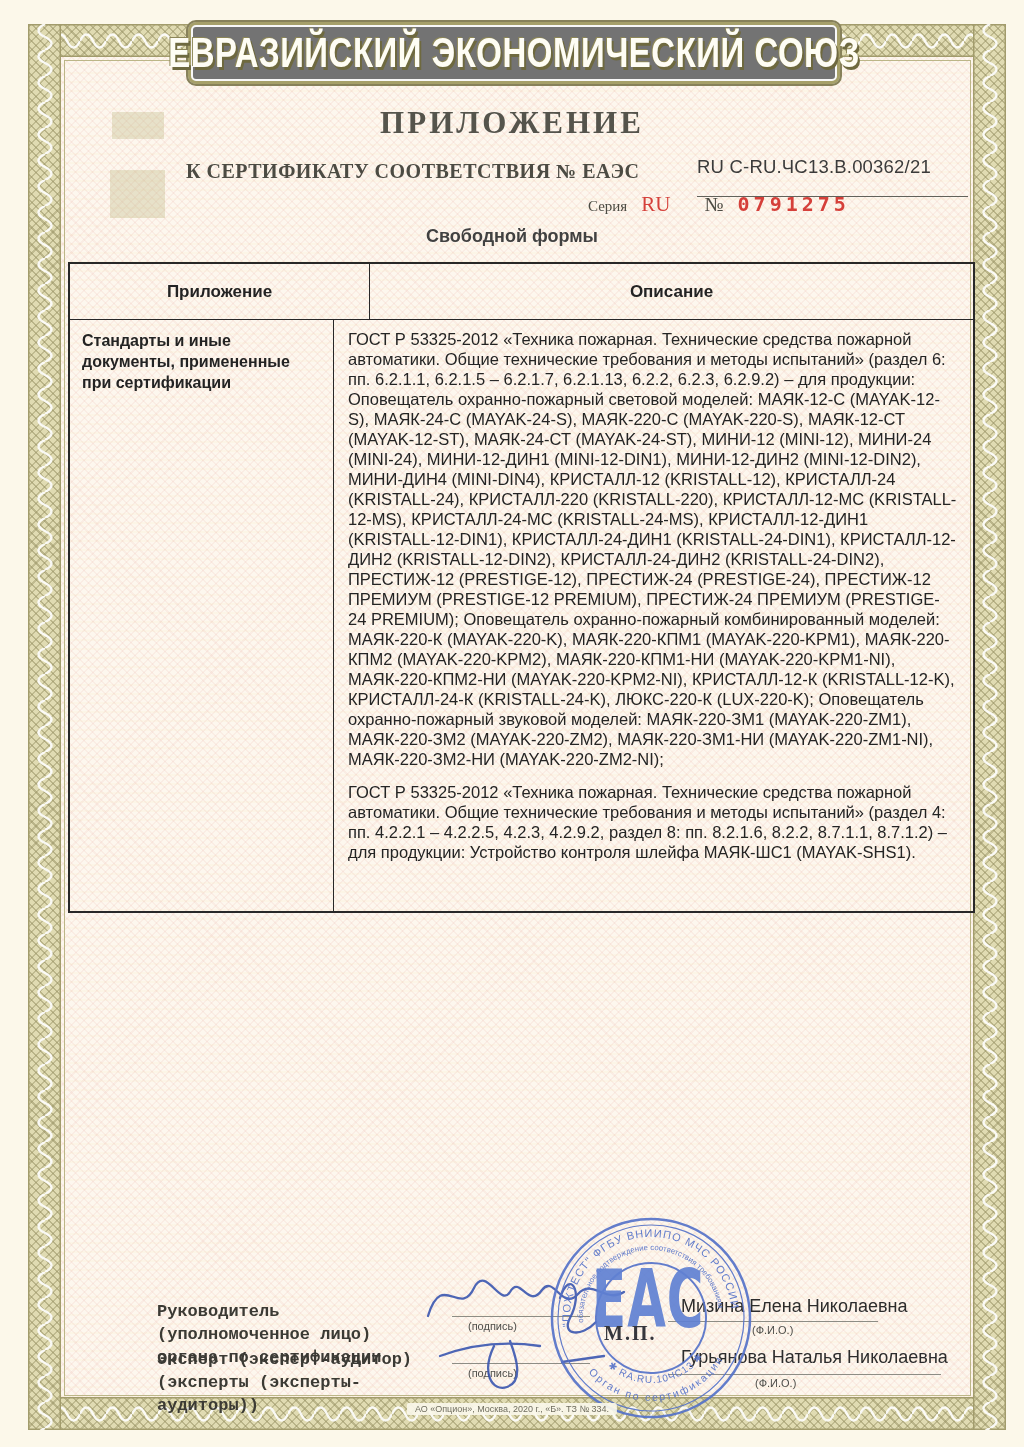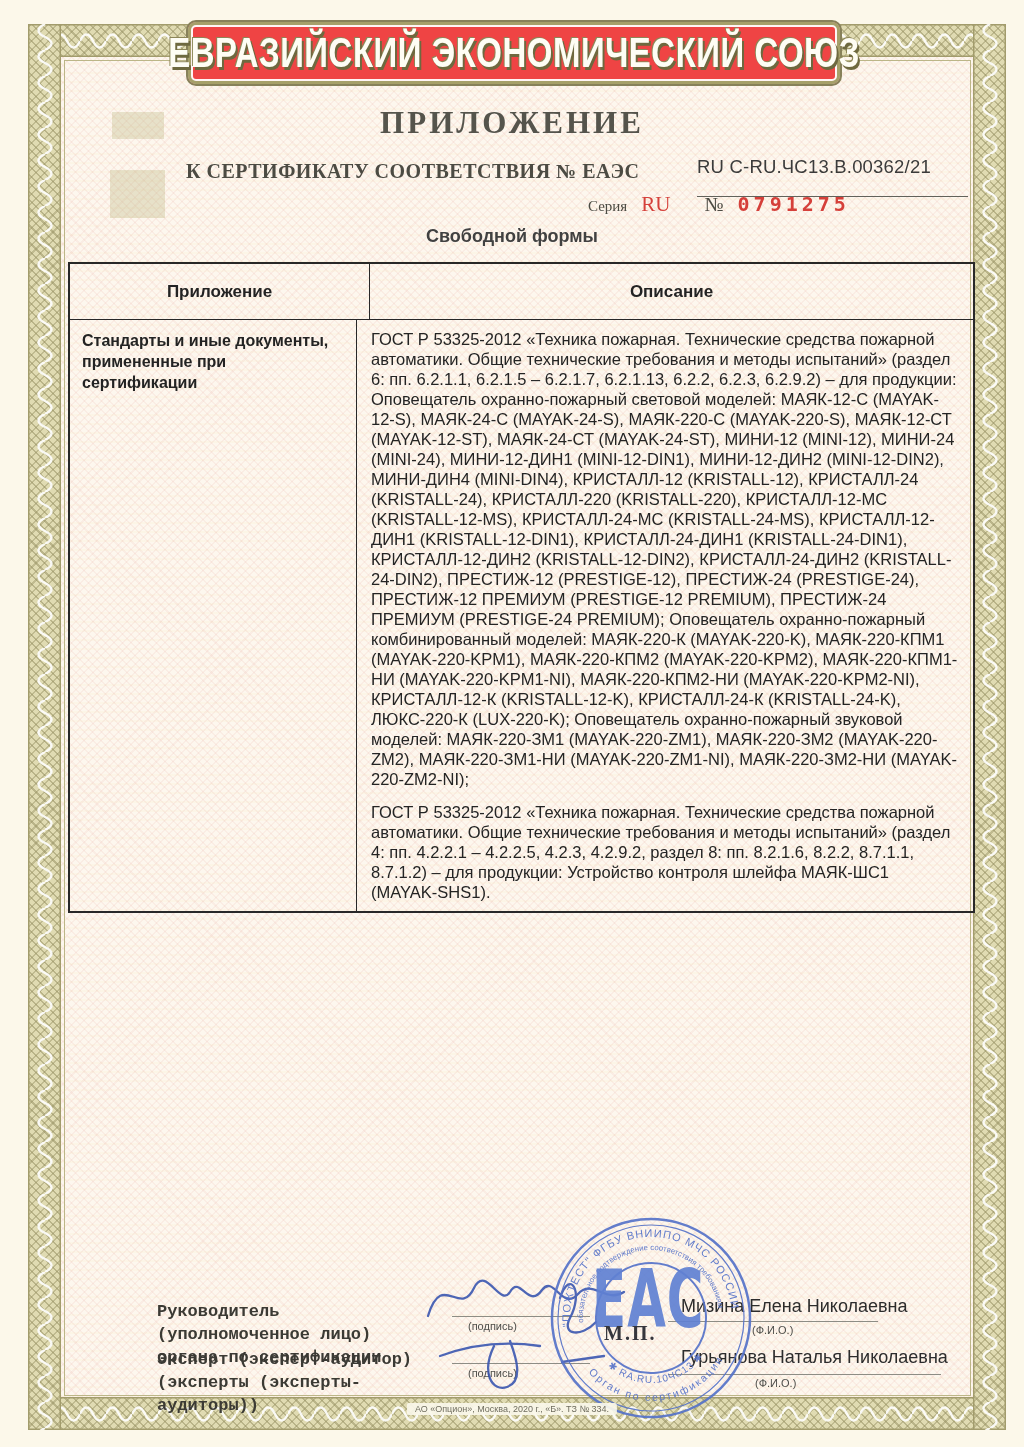--- a/index.html
+++ b/index.html
@@ -35,21 +35,21 @@
     position:absolute; left:64px; top:60px; width:905px; height:1334px;
     border:1.5px solid #bcb687; pointer-events:none;
   }
   .watermark { position:absolute; background:rgba(189,183,132,0.35); }
   .wm1 { left:112px; top:112px; width:52px; height:27px; }
   .wm2 { left:110px; top:170px; width:55px; height:48px; }
 
   
   .banner {
     position:absolute; left:186px; top:20px; width:652px; height:62px;
-    background:#ef4444; border:2px solid #87815a; border-radius:10px;
+    background:#737373; border:2px solid #87815a; border-radius:10px;
     box-shadow: inset 0 0 0 3px #a6a06a, inset 0 0 0 5px rgba(255,255,255,0.95);
     display:flex; align-items:center; justify-content:center;
   }
   .banner-text {
     font-weight:bold; font-size:33px; color:#fefdf4; letter-spacing:0.5px;
     transform:scaleY(1.28); white-space:nowrap;
     text-shadow:2px 2px 0 #6e693f, -1px -1px 0 #8d8758;
   }
 
   .doc-title {
@@ -81,21 +81,21 @@
   .apx-table { position:absolute; left:68px; top:262px; width:907px; height:651px; border:2px solid #282828; box-sizing:border-box; }
   .thead { display:flex; height:55px; border-bottom:1.5px solid #282828; }
   .th-left {
     width:300px; border-right:1.5px solid #282828; box-sizing:border-box;
     display:flex; align-items:center; justify-content:center;
     font-weight:bold; font-size:17px; color:#232323;
   }
   .th-right { flex:1; display:flex; align-items:center; justify-content:center; font-weight:bold; font-size:17px; color:#232323; }
   .tbody { display:flex; height:592px; }
   .td-left {
-    width:287px; border-right:1.5px solid #282828; box-sizing:border-box;
+    width:264px; border-right:1.5px solid #282828; box-sizing:border-box;
     padding:10px 14px 0 12px; font-weight:bold; font-size:16px; line-height:21px; color:#232323;
   }
   .td-right { flex:1; padding:9px 15px 0 14px; font-size:16.5px; line-height:20px; color:#242424; overflow:hidden; }
   .para + .para { margin-top:13px; }
 
   
   .sig-label {
     position:absolute; font-family:Liberation Mono, monospace; font-weight:bold;
     font-size:17px; line-height:23px; color:#3b3a34; width:285px;
   }

